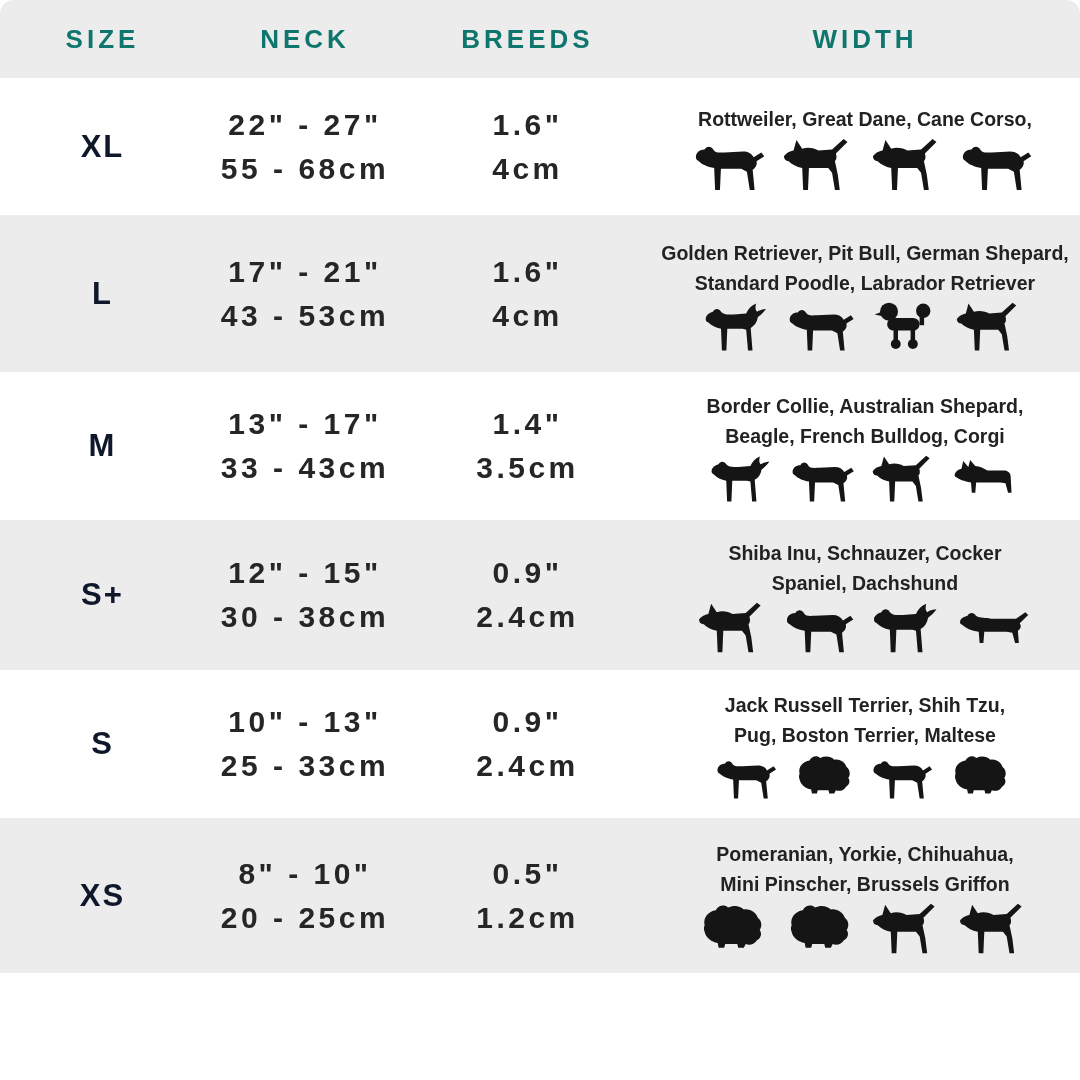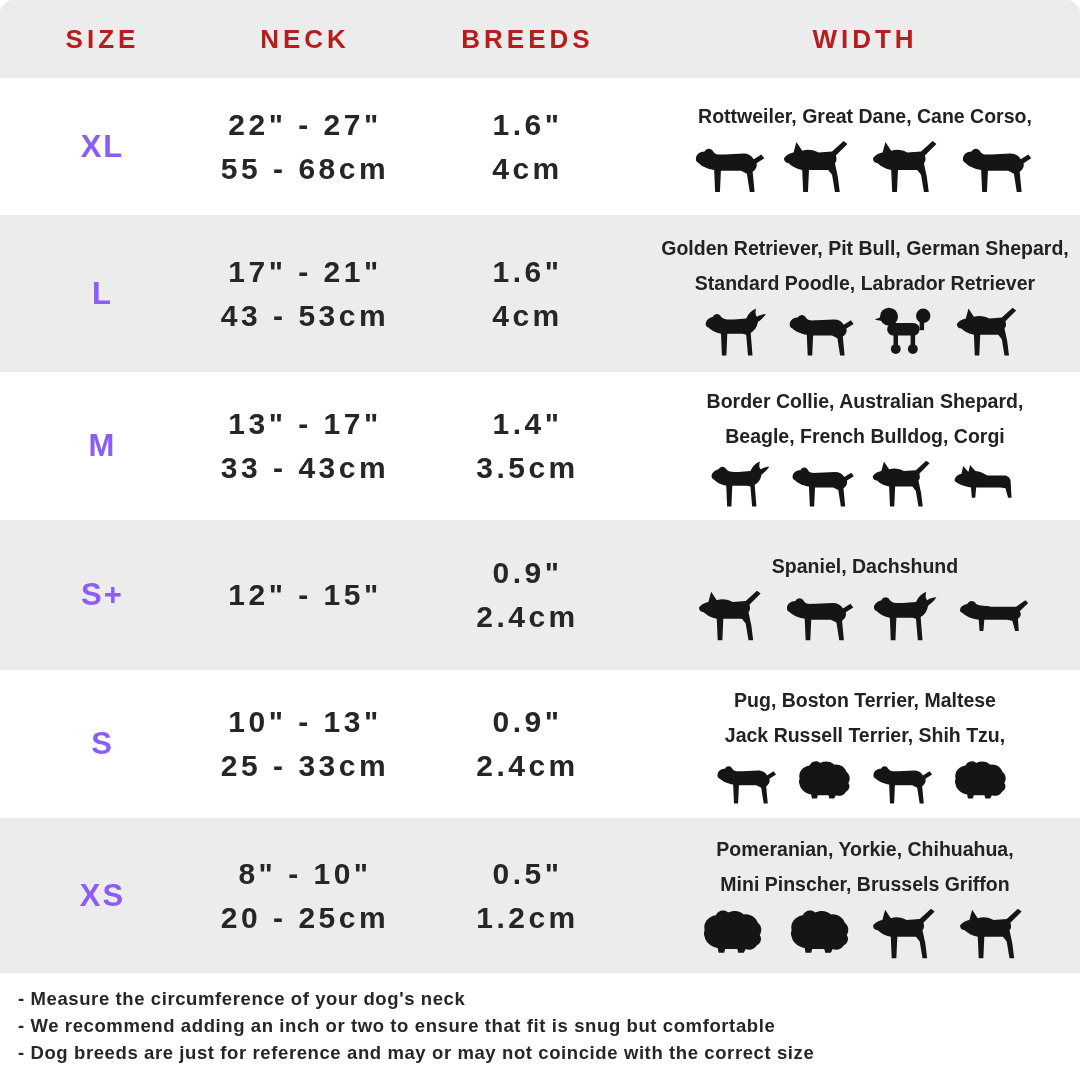--- a/index.html
+++ b/index.html
@@ -13,25 +13,25 @@
   .row.white{background:#ffffff;}
   .h-header{height:78px;border-radius:14px 14px 0 0;}
   .h0{height:137px;}
   .h1{height:157px;}
   .h2{height:148px;}
   .h3{height:150px;}
   .h4{height:148px;}
   .h5{height:155px;}
   .cell{display:flex;flex-direction:column;align-items:center;justify-content:center;}
   .th{
-    font-size:26px;font-weight:700;letter-spacing:4px;color:#b91c1c;
-  }
-  .size-label{font-size:31px;font-weight:700;letter-spacing:2px;color:#8b5cf6;}
+    font-size:26px;font-weight:700;letter-spacing:4px;color:#0f766e;
+  }
+  .size-label{font-size:31px;font-weight:700;letter-spacing:2px;color:#0f172a;}
   .val{font-size:30px;font-weight:700;letter-spacing:3.5px;line-height:44px;color:#262626;white-space:nowrap;}
-  .breeds-cell{display:flex;flex-direction:column;align-items:center;justify-content:center;gap:5px;padding-top:4px;}
+  .breeds-cell{display:flex;flex-direction:column;align-items:center;justify-content:center;padding-top:4px;}
   .bline{
     font-size:19.5px;font-weight:700;line-height:30px;color:#222222;
     white-space:nowrap;text-align:center;
   }
   .dogs{display:flex;align-items:flex-end;gap:12px;margin-top:2px;}
   .dog{color:#151515;fill:currentColor;display:block;}
   .dog.sz58{height:58px;width:77px;}
   .dog.sz54{height:54px;width:72px;}
   .dog.sz52{height:52px;width:69px;}
   .dog.sz56{height:56px;width:75px;}
@@ -175,26 +175,28 @@
             <use href="#dog-long-pointy"></use>
           </svg>
       </div>
     </div>
   </div>
 
   <div class="row stripe h3">
     <div class="cell size-label">S+</div>
     <div class="cell">
       <div class="val">12" - 15"</div>
+      <div class="val">30 - 38cm</div>
     </div>
     <div class="cell">
       <div class="val">0.9"</div>
       <div class="val">2.4cm</div>
     </div>
     <div class="cell breeds-cell">
+      <div class="bline">Shiba Inu, Schnauzer, Cocker</div>
       <div class="bline">Spaniel, Dachshund</div>
       <div class="dogs">
         <svg class="dog sz56" viewBox="0 0 80 60">
             <use href="#dog-pointy"></use>
           </svg>
         <svg class="dog sz56" viewBox="0 0 80 60">
             <use href="#dog-sturdy"></use>
           </svg>
         <svg class="dog sz56" viewBox="0 0 80 60">
             <use href="#dog-fluffy"></use>
@@ -210,22 +212,22 @@
     <div class="cell size-label">S</div>
     <div class="cell">
       <div class="val">10" - 13"</div>
       <div class="val">25 - 33cm</div>
     </div>
     <div class="cell">
       <div class="val">0.9"</div>
       <div class="val">2.4cm</div>
     </div>
     <div class="cell breeds-cell">
+      <div class="bline">Jack Russell Terrier, Shih Tzu,</div>
       <div class="bline">Pug, Boston Terrier, Maltese</div>
-      <div class="bline">Jack Russell Terrier, Shih Tzu,</div>
       <div class="dogs">
         <svg class="dog sz50" viewBox="0 0 80 60">
             <use href="#dog-sturdy"></use>
           </svg>
         <svg class="dog sz50" viewBox="0 0 80 60">
             <use href="#dog-fluffy-small"></use>
           </svg>
         <svg class="dog sz50" viewBox="0 0 80 60">
             <use href="#dog-sturdy"></use>
           </svg>
@@ -259,19 +261,14 @@
         <svg class="dog sz56" viewBox="0 0 80 60">
             <use href="#dog-pointy"></use>
           </svg>
         <svg class="dog sz56" viewBox="0 0 80 60">
             <use href="#dog-pointy"></use>
           </svg>
       </div>
     </div>
   </div>
 
-  <div class="notes">
-    <div class="note">- Measure the circumference of your dog's neck</div>
-    <div class="note">- We recommend adding an inch or two to ensure that fit is snug but comfortable</div>
-    <div class="note">- Dog breeds are just for reference and may or may not coincide with the correct size</div>
-  </div>
 
 </div>
 
 </body></html>

